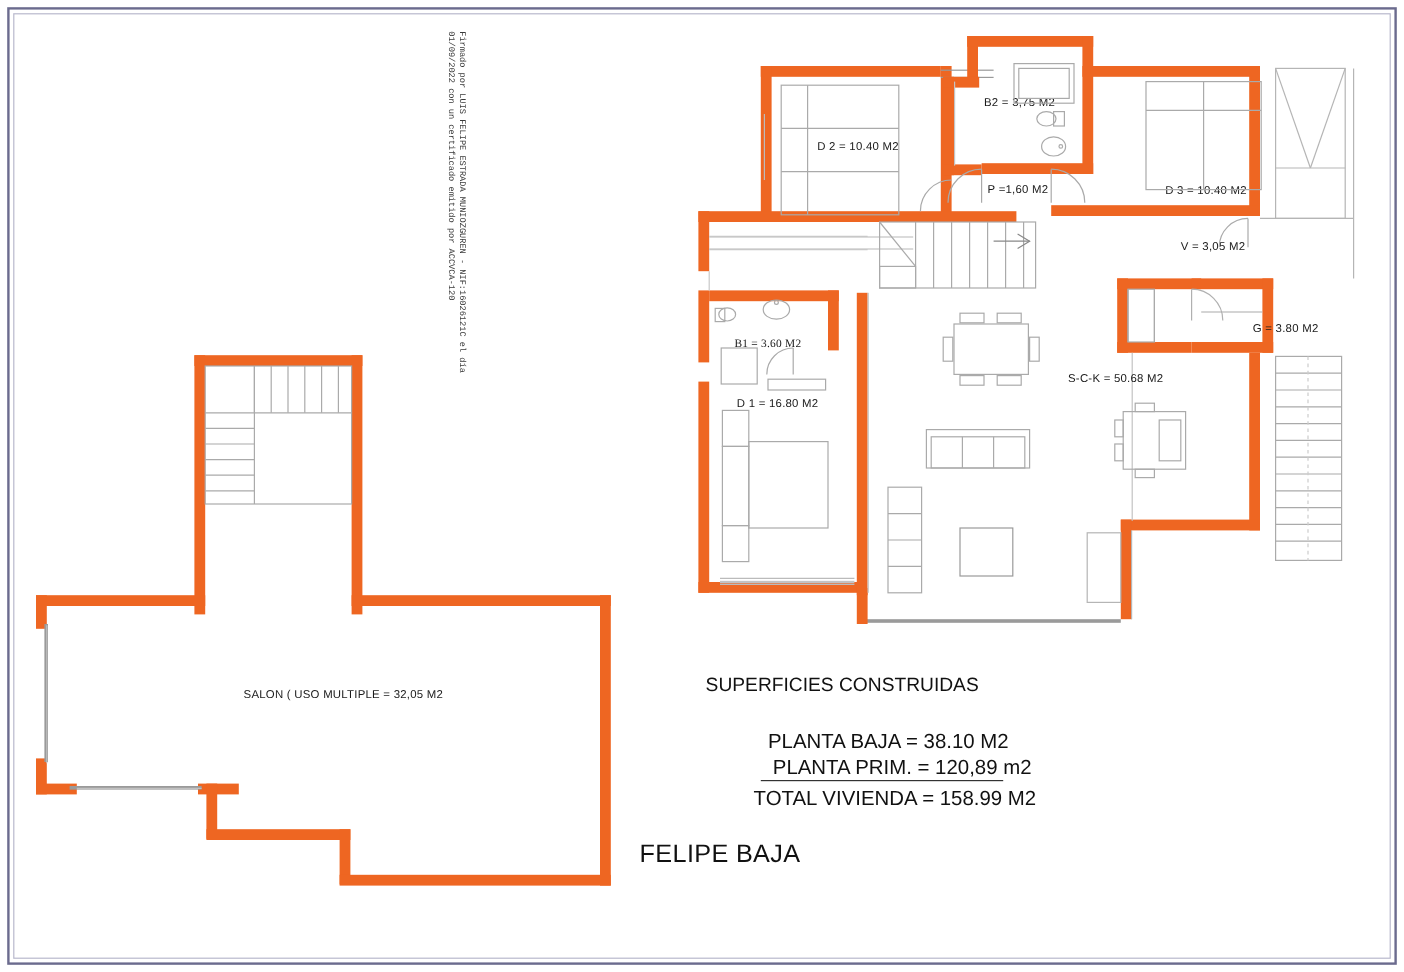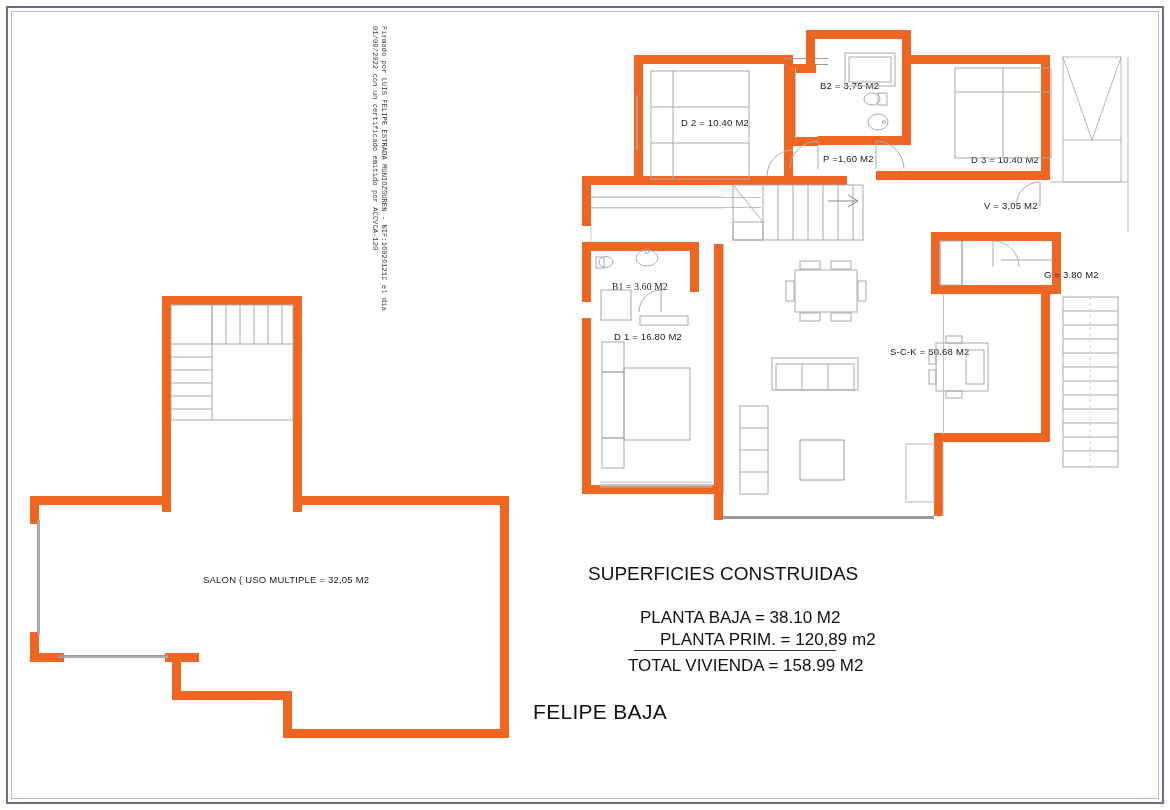--- a/index.html
+++ b/index.html
@@ -55,21 +55,21 @@
   }
   .bigtitle {
     position: absolute;
     font-size: 21px;
     color: #111;
     white-space: nowrap;
     letter-spacing: .3px;
   }
   .suptitle {
     position: absolute;
-    font-size: 19px;
+    font-size: 16px;
     color: #111;
     white-space: nowrap;
   }
   .supline {
     position: absolute;
     font-size: 17px;
     color: #111;
     white-space: nowrap;
   }
   #sup-rule {
@@ -110,21 +110,21 @@
 
   <div id="signature">
     <div>Firmado por LUIS FELIPE ESTRADA MUNIOZGUREN - NIF:16026121C el día</div>
     <div>01/09/2022 con un certificado emitido por ACCVCA-120</div>
   </div>
 
   <div class="bigtitle" style="left:533px; top:700px;">FELIPE BAJA</div>
 
   <div class="suptitle" style="left:588px; top:563px;">SUPERFICIES CONSTRUIDAS</div>
   <div class="supline" style="left:640px; top:608px;">PLANTA BAJA = 38.10 M2</div>
-  <div class="supline" style="left:660px; top:630px;">PLANTA PRIM.  = 120,89 m2</div>
+  <div class="supline" style="left:644px; top:630px;">PLANTA PRIM.  = 120,89 m2</div>
   <div id="sup-rule" style="left:634px; top:650px; width:202px;"></div>
   <div class="supline" style="left:628px; top:656px;">TOTAL VIVIENDA = 158.99 M2</div>
 
   <div id="first-floor" style="position:absolute; left:0; top:0; width:1170px; height:560px; --orange:#ee6622;">
 
     <div class="wall" style="left:634px; top:55px;  width:150px; height:9px;"></div>
     <div class="wall" style="left:634px; top:55px;  width:9px;   height:125px;"></div>
     <div class="wall" style="left:784px; top:55px;  width:9px;   height:125px;"></div>
 
     <div class="thinline" style="left:784px; top:58px; width:44px; height:1px;"></div>
@@ -174,21 +174,21 @@
     <div class="thinline-lt" style="left:795px; top:68px; width:1px; height:70px;"></div>
 
     <div class="roomlabel" style="left:681px; top:117px;">D 2 = 10.40 M2</div>
     <div class="roomlabel" style="left:820px; top:80px;">B2 = 3,75 M2</div>
     <div class="roomlabel" style="left:823px; top:153px;">P =1,60 M2</div>
     <div class="roomlabel" style="left:971px; top:154px;">D 3 = 10.40 M2</div>
     <div class="roomlabel" style="left:984px; top:200px;">V = 3,05 M2</div>
     <div class="roomlabel" style="left:612px; top:282px;font-family:Liberation Serif, serif;">B1 = 3.60 M2</div>
     <div class="roomlabel" style="left:614px; top:331px;">D 1 = 16.80 M2</div>
     <div class="roomlabel" style="left:1044px; top:269px;">G = 3.80 M2</div>
-    <div class="roomlabel" style="left:890px; top:310px;margin-top:36px;">S-C-K = 50.68  M2</div>
+    <div class="roomlabel" style="left:890px; top:310px;">S-C-K = 50.68  M2</div>
   </div>
 
   <div id="ground-floor" style="position:absolute; left:0; top:0; width:560px; height:680px; --orange:#ee6622;">
 
     <div class="wall" style="left:162px; top:296px; width:9px;  height:216px;"></div>
     <div class="wall" style="left:162px; top:296px; width:140px;height:9px;"></div>
     <div class="wall" style="left:293px; top:296px; width:9px;  height:216px;"></div>
 
     <div class="wall" style="left:30px;  top:496px; width:141px;height:9px;"></div>
     <div class="wall" style="left:30px;  top:496px; width:9px;  height:28px;"></div>

